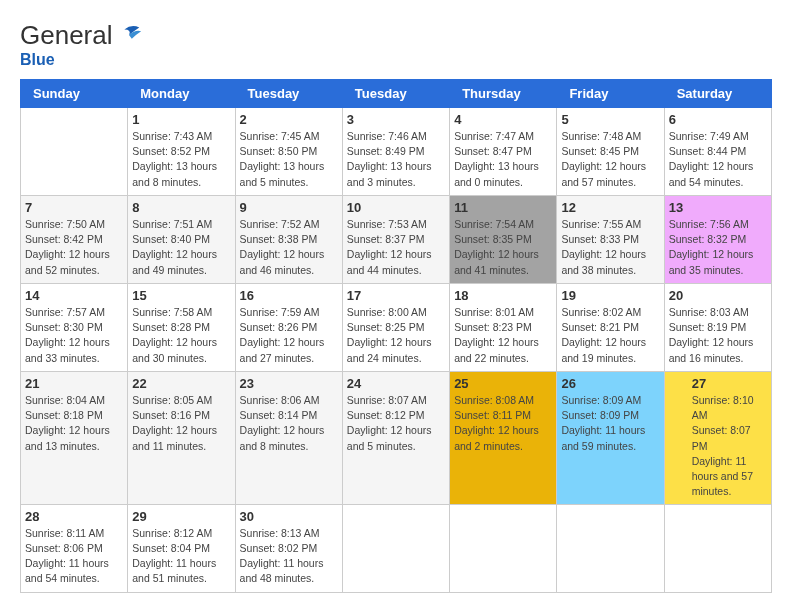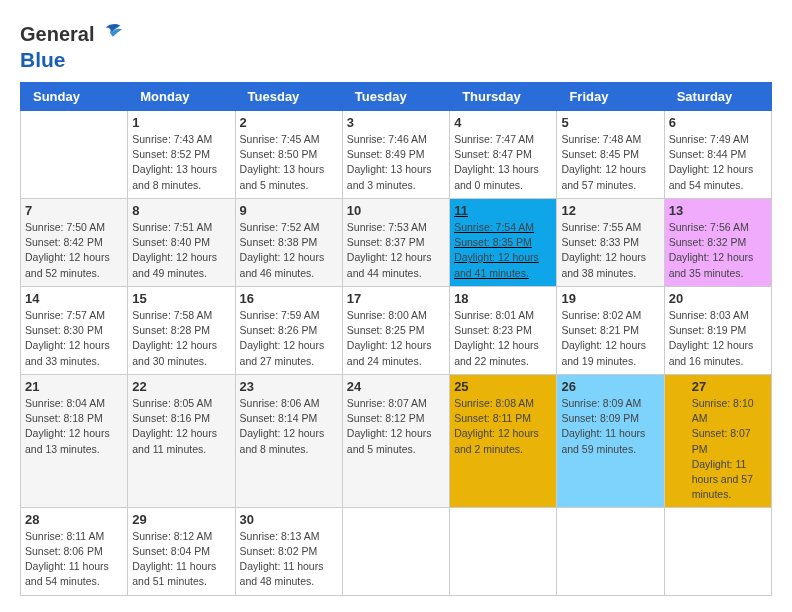--- a/index.html
+++ b/index.html
@@ -73,27 +73,27 @@
     }
     .empty { background: #fff; }
   </style>
 </head>
 <body>
 
 <div class="header">
   <div class="logo">
     <div>
       <div style="display:flex;align-items:center;">
-        <span class="logo-general" style="font-size:20px;font-weight:bold;">General</span>
+        <span class="logo-general" style="font-size:26px;font-weight:normal;">General</span>
         <svg class="logo-icon" viewBox="0 0 30 30" xmlns="http://www.w3.org/2000/svg">
           <path d="M10 8 Q18 2 26 6 Q20 10 15 14 Q18 8 10 8Z" fill="#1a5fb4"></path>
           <path d="M15 14 Q22 8 28 10 Q22 14 18 18Z" fill="#3a8fd4"></path>
         </svg>
       </div>
-      <div class="logo-blue" style="font-size:21px;font-weight:bold;color:#1a5fb4;">Blue</div>
+      <div class="logo-blue" style="font-size:16px;font-weight:bold;color:#1a5fb4;">Blue</div>
     </div>
   </div>
 </div>
 
 <table class="calendar">
   <thead>
     <tr>
     <th>Sunday</th>
         <th>Monday</th>
         <th>Tuesday</th>
@@ -141,21 +141,21 @@
           <div class="day-info">Sunrise: 7:51 AM<br>Sunset: 8:40 PM<br>Daylight: 12 hours and 49 minutes.</div>
         </td>
         <td style="background: rgb(245, 245, 245);">
           <span class="day-num">9</span>
           <div class="day-info">Sunrise: 7:52 AM<br>Sunset: 8:38 PM<br>Daylight: 12 hours and 46 minutes.</div>
         </td>
         <td style="background: rgb(245, 245, 245);">
           <span class="day-num">10</span>
           <div class="day-info">Sunrise: 7:53 AM<br>Sunset: 8:37 PM<br>Daylight: 12 hours and 44 minutes.</div>
         </td>
-        <td style="background: #0ea5e9; text-decoration: underline;">
+        <td style="background: #a3a3a3;">
           <span class="day-num">11</span>
           <div class="day-info">Sunrise: 7:54 AM<br>Sunset: 8:35 PM<br>Daylight: 12 hours and 41 minutes.</div>
         </td>
         <td style="background: rgb(245, 245, 245);">
           <span class="day-num">12</span>
           <div class="day-info">Sunrise: 7:55 AM<br>Sunset: 8:33 PM<br>Daylight: 12 hours and 38 minutes.</div>
         </td>
         <td style="background: #f0abfc;">
           <span class="day-num">13</span>
           <div class="day-info">Sunrise: 7:56 AM<br>Sunset: 8:32 PM<br>Daylight: 12 hours and 35 minutes.</div>
@@ -209,21 +209,21 @@
           <div class="day-info">Sunrise: 8:07 AM<br>Sunset: 8:12 PM<br>Daylight: 12 hours and 5 minutes.</div>
         </td>
         <td style="background: #eab308; margin-left: 48px;">
           <span class="day-num">25</span>
           <div class="day-info">Sunrise: 8:08 AM<br>Sunset: 8:11 PM<br>Daylight: 12 hours and 2 minutes.</div>
         </td>
         <td style="background: #7dd3fc;">
           <span class="day-num">26</span>
           <div class="day-info">Sunrise: 8:09 AM<br>Sunset: 8:09 PM<br>Daylight: 11 hours and 59 minutes.</div>
         </td>
-        <td style="background: #eab308; padding-left: 27px;">
+        <td style="background: #fde047; padding-left: 27px;">
           <span class="day-num">27</span>
           <div class="day-info">Sunrise: 8:10 AM<br>Sunset: 8:07 PM<br>Daylight: 11 hours and 57 minutes.</div>
         </td>
       </tr>
       <tr style="background: rgb(255, 255, 255);">
         <td style="background: rgb(255, 255, 255);">
           <span class="day-num">28</span>
           <div class="day-info">Sunrise: 8:11 AM<br>Sunset: 8:06 PM<br>Daylight: 11 hours and 54 minutes.</div>
         </td>
         <td style="background: rgb(255, 255, 255);">

